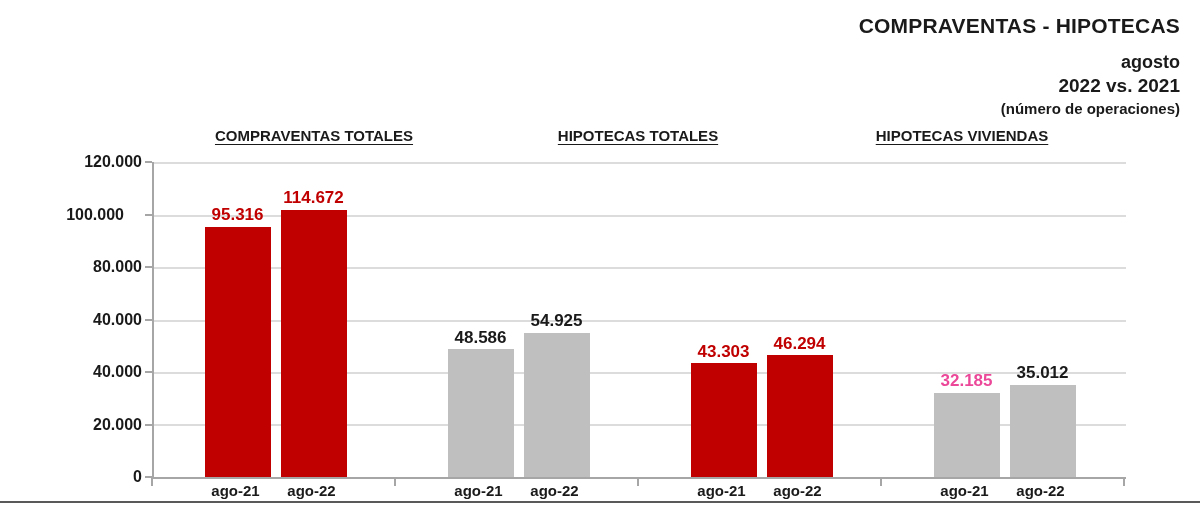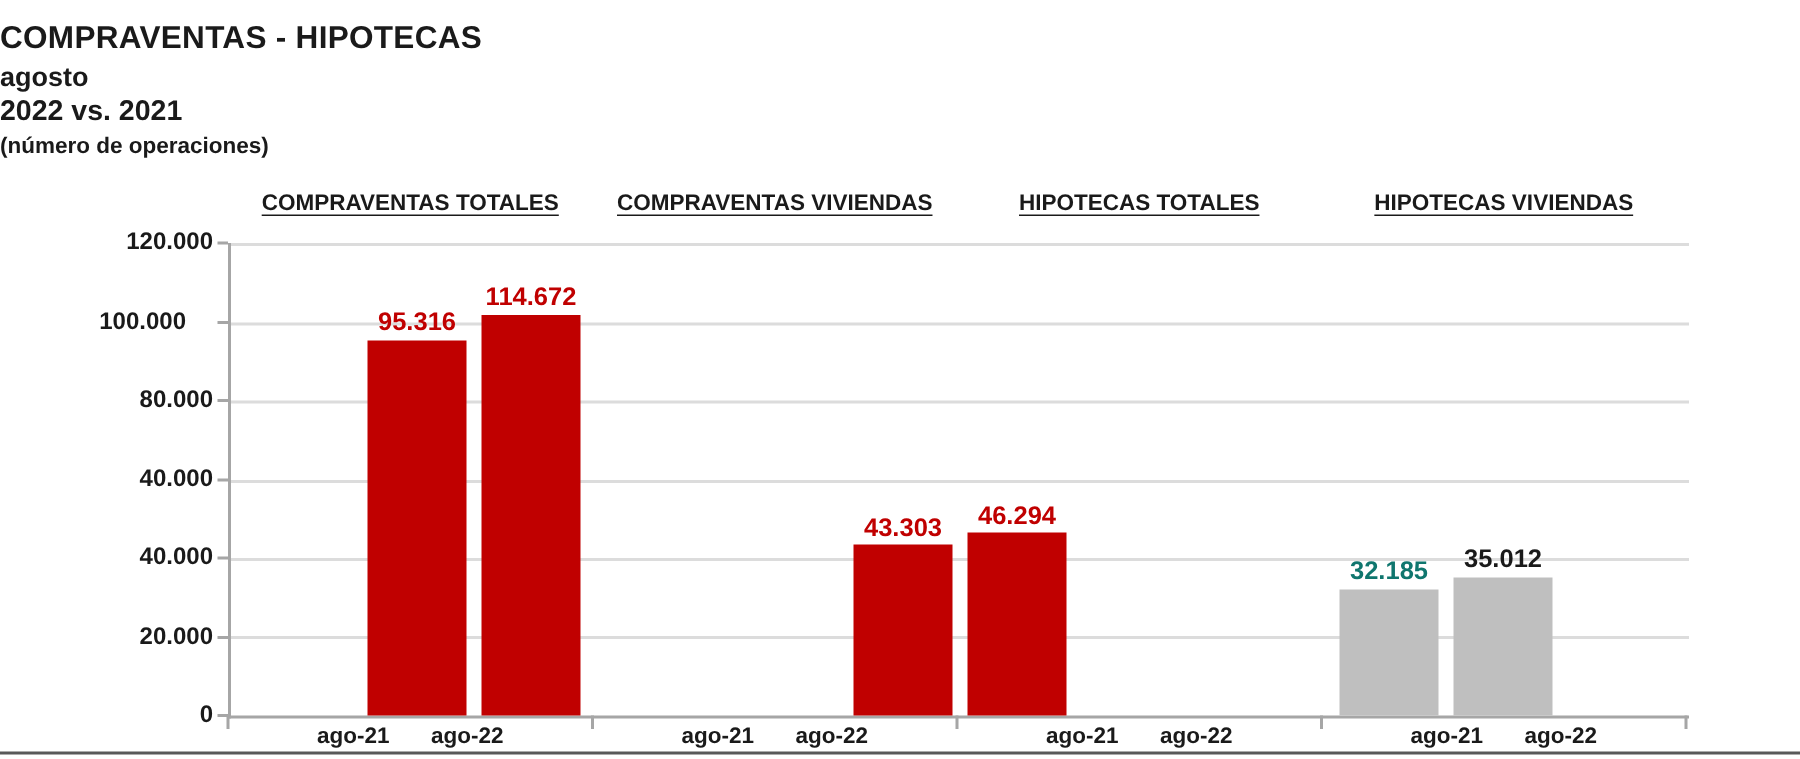--- a/index.html
+++ b/index.html
@@ -1,22 +1,22 @@
 <!DOCTYPE html>
 <html><head>
 <meta charset="utf-8">
 <style>
   html,body{margin:0;padding:0;background:#ffffff;}
   body{width:1200px;height:506px;overflow:hidden;font-family:"Liberation Sans",sans-serif;position:relative;}
   .stage{position:absolute;inset:0;background:#ffffff;}
 
   
-  .titles{position:absolute;top:14px;left:0;width:1180px;text-align:left;color:#1a1a1a;}
+  .titles{position:absolute;top:14px;left:0;width:1180px;text-align:right;color:#1a1a1a;}
   .t1{font-size:21px;font-weight:bold;letter-spacing:.2px;}
-  .t2{font-size:18px;font-weight:bold;margin-top:3px;}
+  .t2{font-size:18px;font-weight:bold;margin-top:14px;}
   .t3{font-size:19px;font-weight:bold;margin-top:2px;}
   .t4{font-size:15px;font-weight:bold;margin-top:3px;}
 
   
   .headers-row{position:absolute;left:152px;top:127px;width:972px;display:flex;}
   .group-header{flex:1;text-align:center;font-size:15px;font-weight:bold;color:#1a1a1a;text-decoration:underline;text-underline-offset:3px;white-space:nowrap;}
 
   
   .plot{position:absolute;left:152px;top:162px;width:972px;height:315px;
         border-left:2px solid #a6a6a6;border-bottom:2px solid #a6a6a6;box-sizing:content-box;}
@@ -47,21 +47,20 @@
 
   <div class="titles">
     <div class="t1">COMPRAVENTAS - HIPOTECAS</div>
     <div class="t2">agosto</div>
     <div class="t3">2022 vs. 2021</div>
     <div class="t4">(número de operaciones)</div>
   </div>
 
   <div class="headers-row">
     <div class="group-header">COMPRAVENTAS TOTALES</div>
-    <div class="group-header">COMPRAVENTAS VIVIENDAS</div>
     <div class="group-header">HIPOTECAS TOTALES</div>
     <div class="group-header">HIPOTECAS VIVIENDAS</div>
   </div>
 
   <div id="yaxis-layer">
       <div class="ylabel" style="left: 62px; top: 154px;">120.000</div>
       <div class="ytick" style="left: 145px; top: 161px;"></div>
       <div class="ylabel" style="left: 44px; top: 206.5px;">100.000</div>
       <div class="ytick" style="left: 145px; top: 213.5px;"></div>
       <div class="ylabel" style="left: 62px; top: 259px;">80.000</div>
@@ -90,31 +89,41 @@
           <div class="bar-value" style="color: rgb(192, 0, 0); margin-top: 36px;">95.316</div>
           <div class="bar" style="height: 79.43%; background: rgb(192, 0, 0);"></div>
         </div>
         <div class="bar-slot">
           <div class="bar-value" style="color: rgb(192, 0, 0);">114.672</div>
           <div class="bar" style="height: 84.7967%; background: rgb(192, 0, 0);"></div>
         </div>
       </div>
       <div class="group">
         <div class="bar-slot">
+          <div class="bar-value" style="color: rgb(26, 26, 26);">48.586</div>
+          <div class="bar" style="height: 40.4883%; background: rgb(191, 191, 191);"></div>
+        </div>
+        <div class="bar-slot">
+          <div class="bar-value" style="color: rgb(26, 26, 26);">54.925</div>
+          <div class="bar" style="height: 45.7708%; background: rgb(191, 191, 191);"></div>
+        </div>
+      </div>
+      <div class="group">
+        <div class="bar-slot">
           <div class="bar-value" style="color: rgb(192, 0, 0);">43.303</div>
           <div class="bar" style="height: 36.0858%; background: rgb(192, 0, 0);"></div>
         </div>
         <div class="bar-slot">
           <div class="bar-value" style="color: rgb(192, 0, 0); margin-top: 48px;">46.294</div>
           <div class="bar" style="height: 38.5783%; background: rgb(192, 0, 0);"></div>
         </div>
       </div>
       <div class="group">
         <div class="bar-slot">
-          <div class="bar-value" style="color: #0f766e;">32.185</div>
+          <div class="bar-value" style="color: #ec4899;">32.185</div>
           <div class="bar" style="height: 26.8208%; background: rgb(191, 191, 191);"></div>
         </div>
         <div class="bar-slot">
           <div class="bar-value" style="color: rgb(26, 26, 26);">35.012</div>
           <div class="bar" style="height: 29.1767%; background: rgb(191, 191, 191);"></div>
         </div>
       </div>
     </div>
   </div>
 

